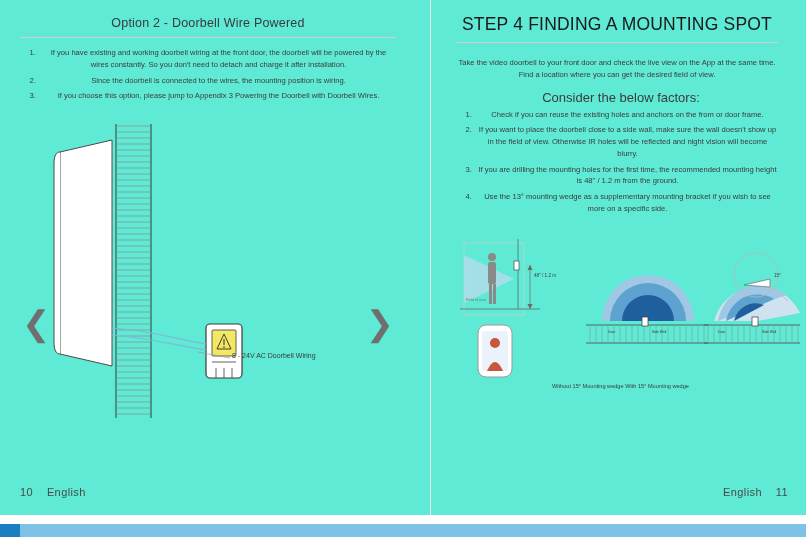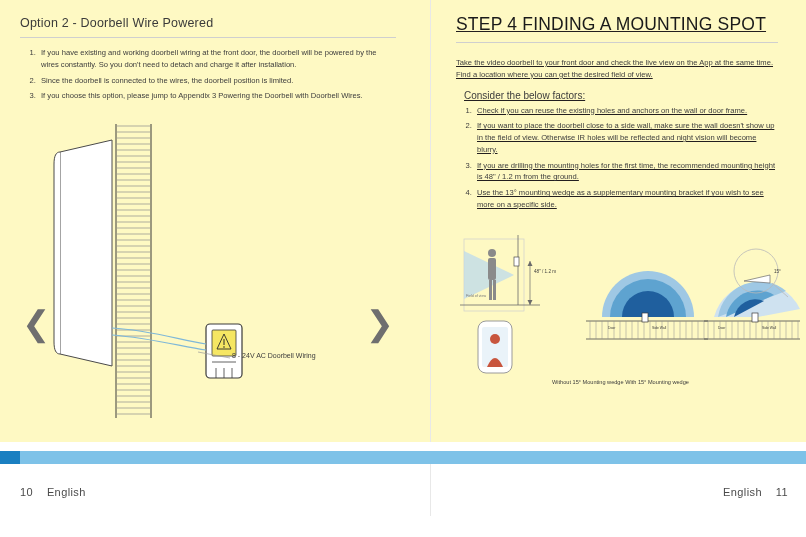--- a/index.html
+++ b/index.html
@@ -12,37 +12,38 @@
     height: 537px;
     font-family: "Liberation Sans", sans-serif;
     color: #231f20;
     overflow: hidden;
     position: relative;
   }
   .page {
     position: absolute;
     top: 0; left: 0;
     width: 806px;
-    height: 464px;
-    background: #fef9c3;
+    height: 537px;
+    background: #5eead4;
+    text-align: center;
   }
   .spread {
     position: absolute;
     top: 0; left: 0;
     width: 806px;
     height: 516px;
     display: flex;
   }
   .leaf {
     position: relative;
     height: 516px;
     box-sizing: border-box;
   }
   .leaf-left { width: 430px; padding: 14px 34px 0 20px; }
-  .leaf-right { width: 376px; padding: 14px 28px 0 26px; text-decoration: underline; }
+  .leaf-right { width: 376px; padding: 14px 28px 0 26px; }
 
   .gutter {
     position: absolute;
     left: 430px; top: 0;
     width: 1px; height: 516px;
     background: #e8e8e8;
   }
 
   
   h2.opt-title {
@@ -111,21 +112,21 @@
     color: #3a3a3a;
     margin: 14px 0 0 0;
   }
   p.body {
     font-size: 7.6px;
     line-height: 1.55;
     color: #3c3c3c;
     margin: 14px 0 0 0;
   }
   p.consider {
-    font-size: 10px;
+    font-size: 13px;
     color: #3c3c3c;
     margin: 9px 0 4px 8px;
   }
 
   
   .illus-right {
     position: relative;
     margin-top: 10px;
     width: 344px;
     height: 180px;
@@ -196,21 +197,21 @@
 
   <div class="spread">
 
     <div class="leaf leaf-left">
 
       <h2 class="opt-title">Option 2 - Doorbell Wire Powered</h2>
       <hr class="rule">
 
       <ol class="numlist">
         <li>If you have existing and working doorbell wiring at the front door, the doorbell will be powered by the wires constantly. So you don't need to detach and charge it after installation.</li>
-        <li>Since the doorbell is connected to the wires, the doorbell position is limited.</li>
+        <li>Since the doorbell is connected to the wires, the mounting position is wiring.</li>
         <li>If you choose this option, please jump to Appendix 3 Powering the Doorbell with Doorbell Wires.</li>
       </ol>
 
       <div class="illus-left">
 
         <span class="arrow-left">❮</span>
 
         <svg class="svgwrap" width="380" height="310" viewBox="0 0 380 310">
 
           <line x1="96" y1="8" x2="96" y2="302" stroke="#3a3a3a" stroke-width="1"></line>
@@ -302,21 +303,21 @@
 
       <h1 class="step-title">STEP 4 FINDING A MOUNTING SPOT</h1>
 
       <hr class="rule">
 
       <p class="body">Take the video doorbell to your front door and check the live view on the App at the same time. Find a location where you can get the desired field of view.</p>
 
       <p class="consider">Consider the below factors:</p>
 
       <ol class="numlist">
-        <li>Check if you can reuse the existing holes and anchors on the wall or door frame.</li>
+        <li>Check if you can reuse the existing holes and anchors on the from or door frame.</li>
         <li>If you want to place the doorbell close to a side wall, make sure the wall doesn't show up in the field of view. Otherwise IR holes will be reflected and night vision will  become blurry.</li>
         <li>If you are drilling the mounting holes for the first time, the recommended mounting height is 48" / 1.2 m from the ground.</li>
         <li>Use the 13° mounting wedge as a supplementary mounting bracket if you wish to see more on a specific side.</li>
       </ol>
 
       <div class="illus-right">
         <svg class="svgwrap" width="344" height="180" viewBox="0 0 344 180">
 
           <rect x="8" y="18" width="60" height="72" fill="none" stroke="#cfcfcf" stroke-width="0.7"></rect>
           <polygon points="8,30 8,78 58,54" fill="#bcd9ec" opacity="0.75"></polygon>

